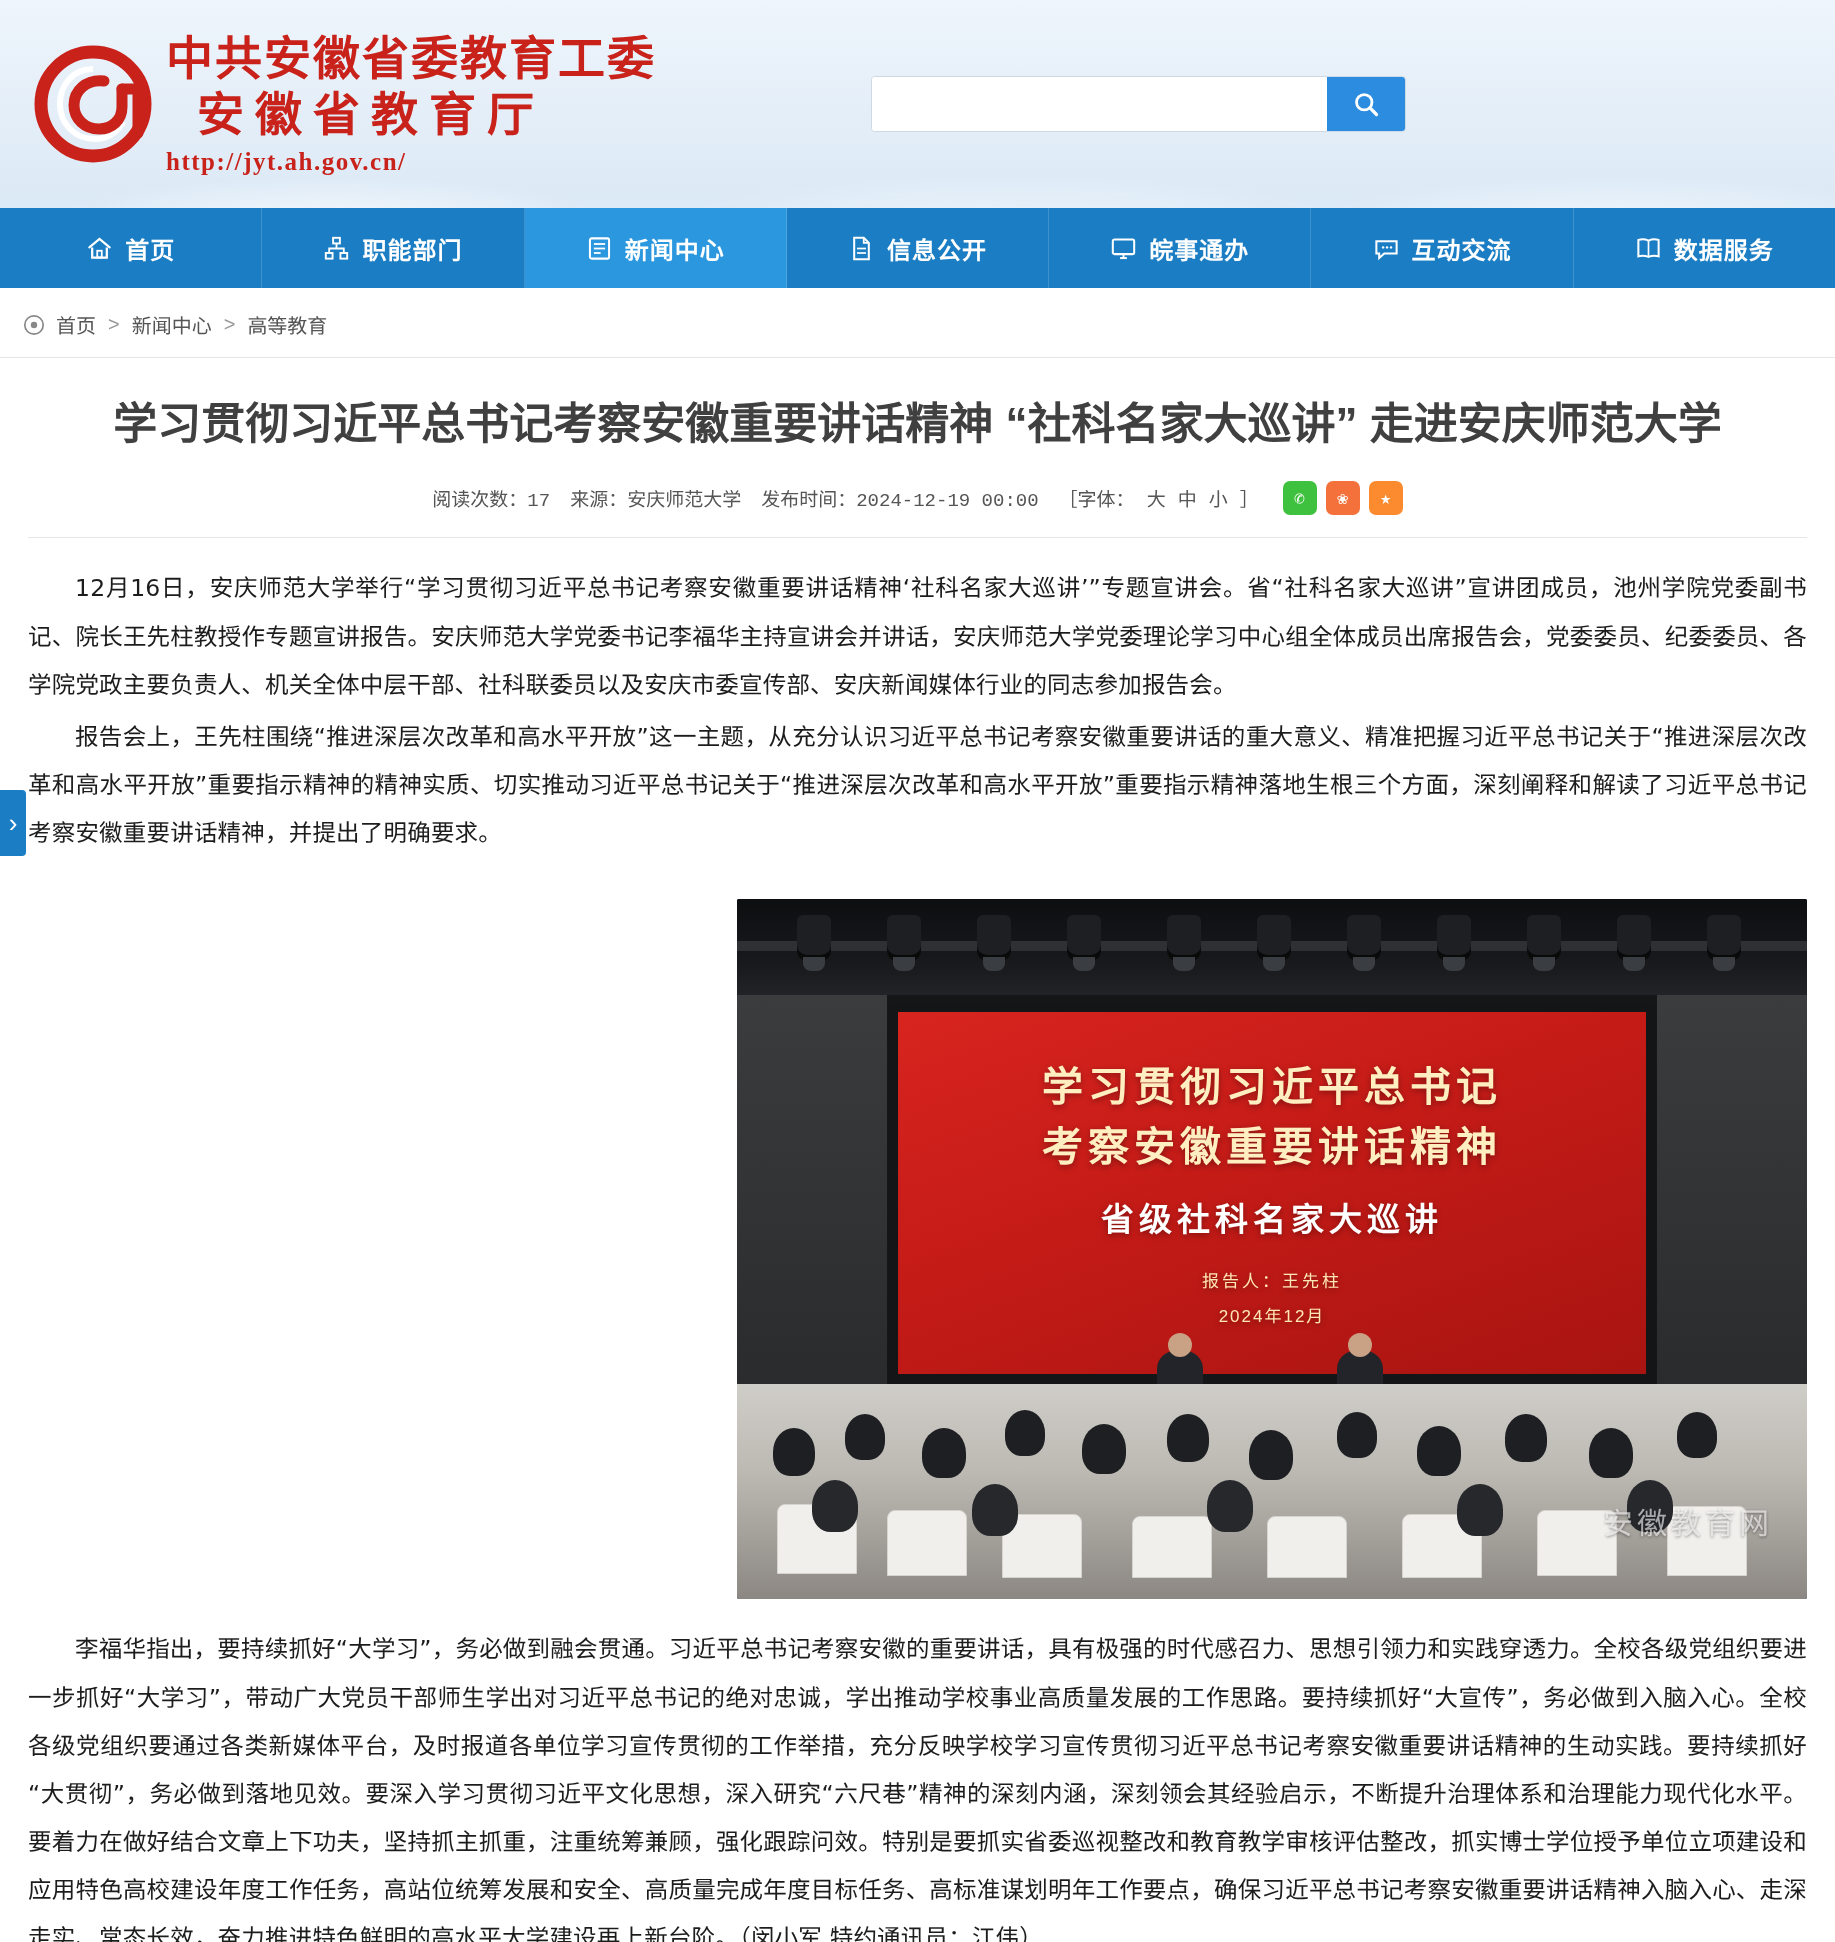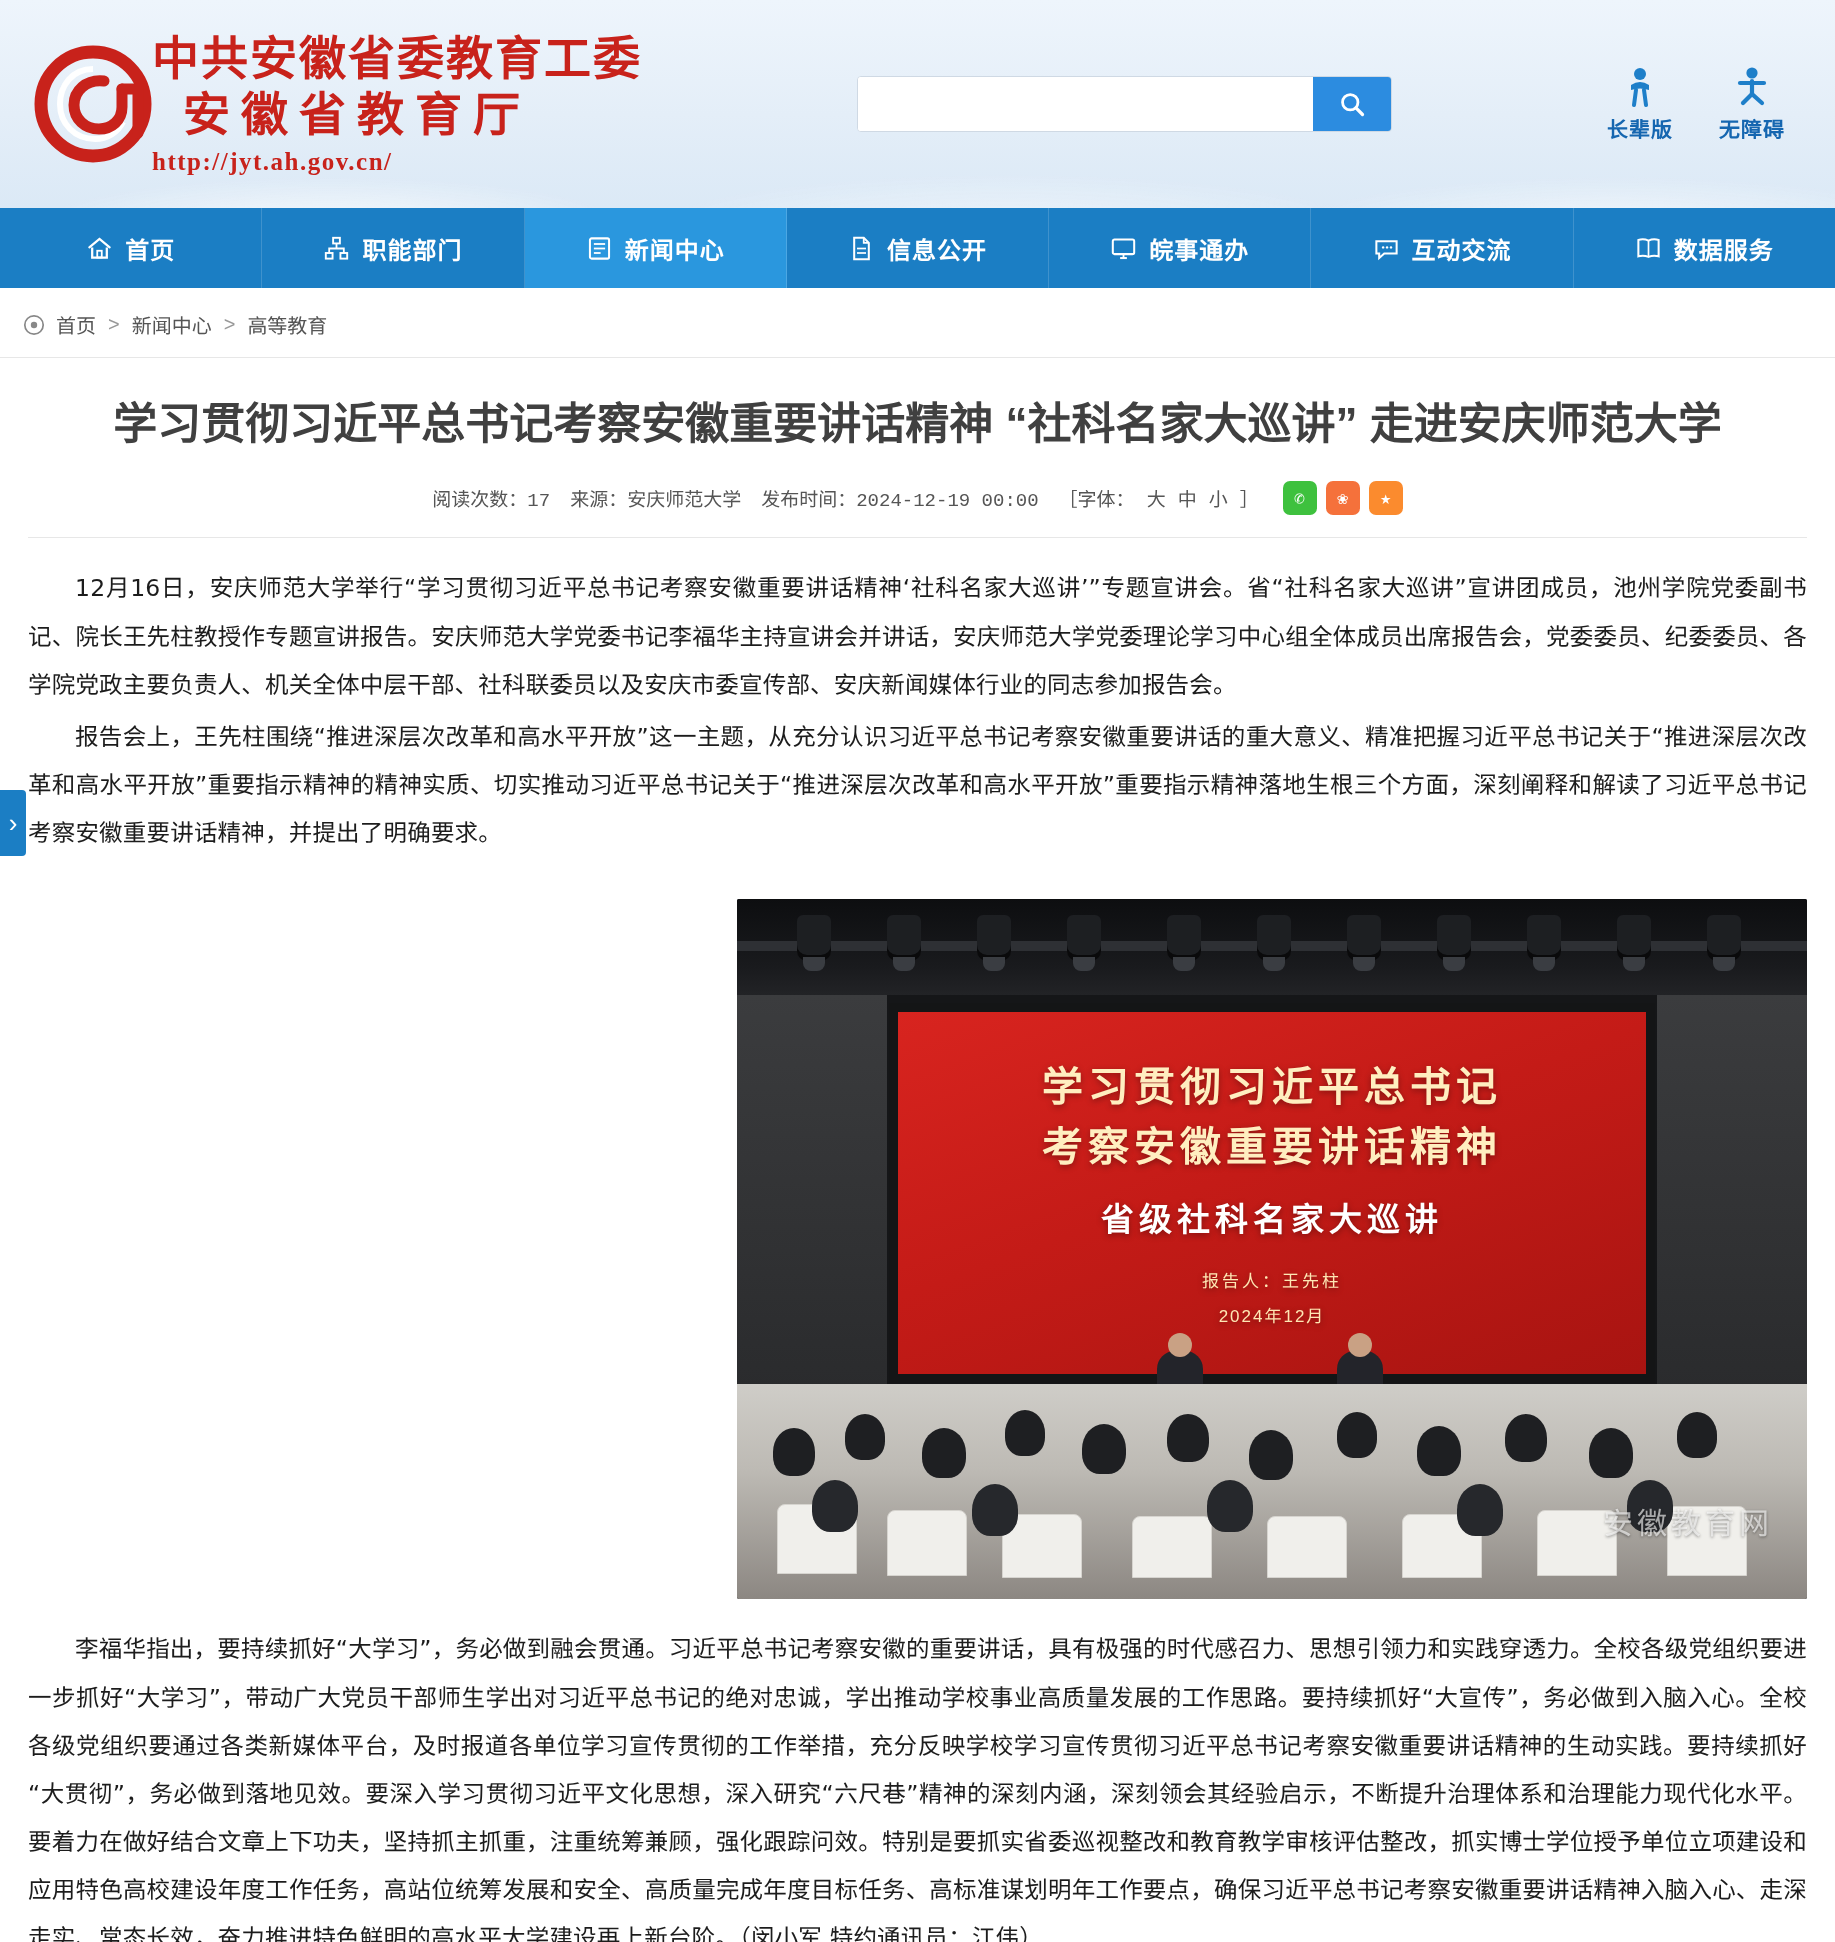--- a/index.html
+++ b/index.html
@@ -31,21 +31,21 @@
     opacity: .9;
   }
   .header-inner {
     position: relative;
     z-index: 2;
     display: flex;
     align-items: center;
     height: 100%;
     padding: 0 40px 0 34px;
   }
-  .logo-block { display: flex; align-items: center; }
+  .logo-block { display: flex; align-items: center; gap: 14px; }
   .logo-mark {
     width: 118px; height: 118px;
     position: relative;
     flex: 0 0 118px;
   }
   .logo-mark svg { width: 118px; height: 118px; display: block; }
   .logo-text { line-height: 1; }
   .logo-line1, .logo-line2 {
     font-family: "DejaVu Sans", "Liberation Sans", sans-serif;
     font-weight: bold;
@@ -398,39 +398,20 @@
           <input type="text" value="" placeholder="" style="">
           <button class="search-btn">
             <svg viewBox="0 0 24 24">
               <circle cx="10.5" cy="10.5" r="6.6" fill="none" stroke="#fff" stroke-width="2.4"></circle>
               <line x1="15.4" y1="15.4" x2="21" y2="21" stroke="#fff" stroke-width="2.8" stroke-linecap="round"></line>
             </svg>
           </button>
         </div>
       </div>
 
-      <div class="header-tools">
-        <div class="tool-item">
-          <svg viewBox="0 0 42 42">
-            <circle cx="21" cy="9" r="6" fill="#1e7fc9"></circle>
-            <path d="M12 20 Q21 14 30 20 L30 25 Q21 22 12 25 Z" fill="#1e7fc9"></path>
-            <path d="M17 25 L15 40 M25 25 L27 40" stroke="#1e7fc9" stroke-width="4" stroke-linecap="round" fill="none"></path>
-          </svg>
-          <span class="tool-label">长辈版</span>
-        </div>
-        <div class="tool-item">
-          <svg viewBox="0 0 42 42">
-            <circle cx="21" cy="8" r="5.6" fill="#1e7fc9"></circle>
-            <path d="M9 18 L33 18" stroke="#1e7fc9" stroke-width="4.2" stroke-linecap="round"></path>
-            <path d="M21 16 L21 29 L31 38" stroke="#1e7fc9" stroke-width="4.2" stroke-linecap="round" fill="none"></path>
-            <path d="M21 29 L12 38" stroke="#1e7fc9" stroke-width="4.2" stroke-linecap="round" fill="none"></path>
-          </svg>
-          <span class="tool-label">无障碍</span>
-        </div>
-      </div>
 
     </div>
   </div>
 
   <div class="nav">
 
     <div class="nav-item">
       <svg viewBox="0 0 24 24">
         <path d="M3 11 L12 3.5 L21 11" fill="none" stroke="#fff" stroke-width="2" stroke-linecap="round"></path>
         <path d="M5.5 11 L5.5 20 L18.5 20 L18.5 11" fill="none" stroke="#fff" stroke-width="2"></path>

